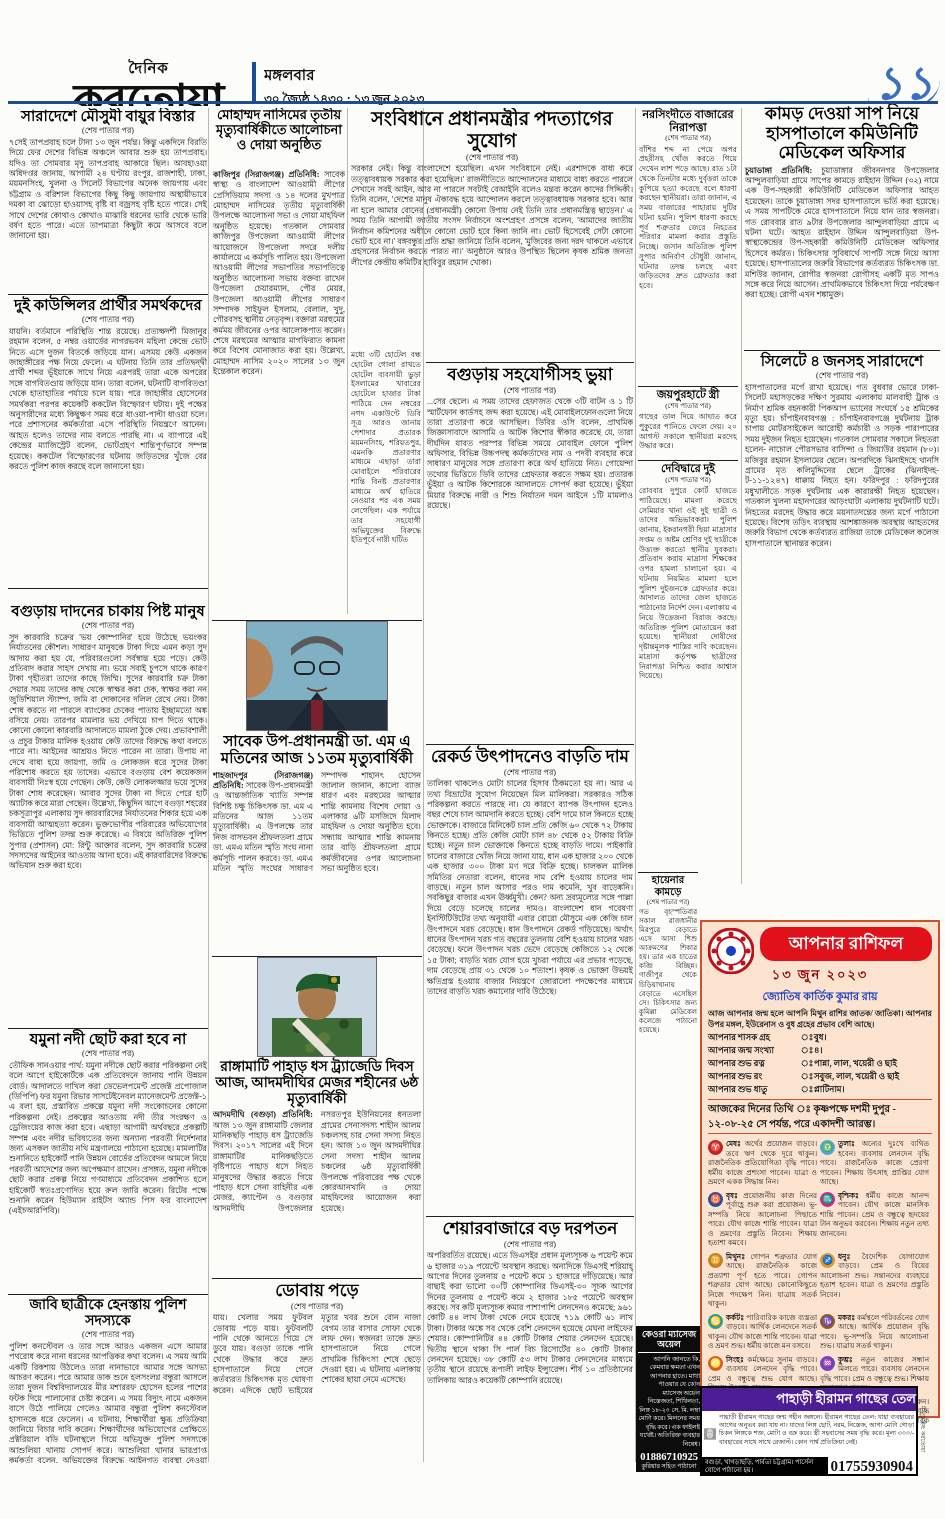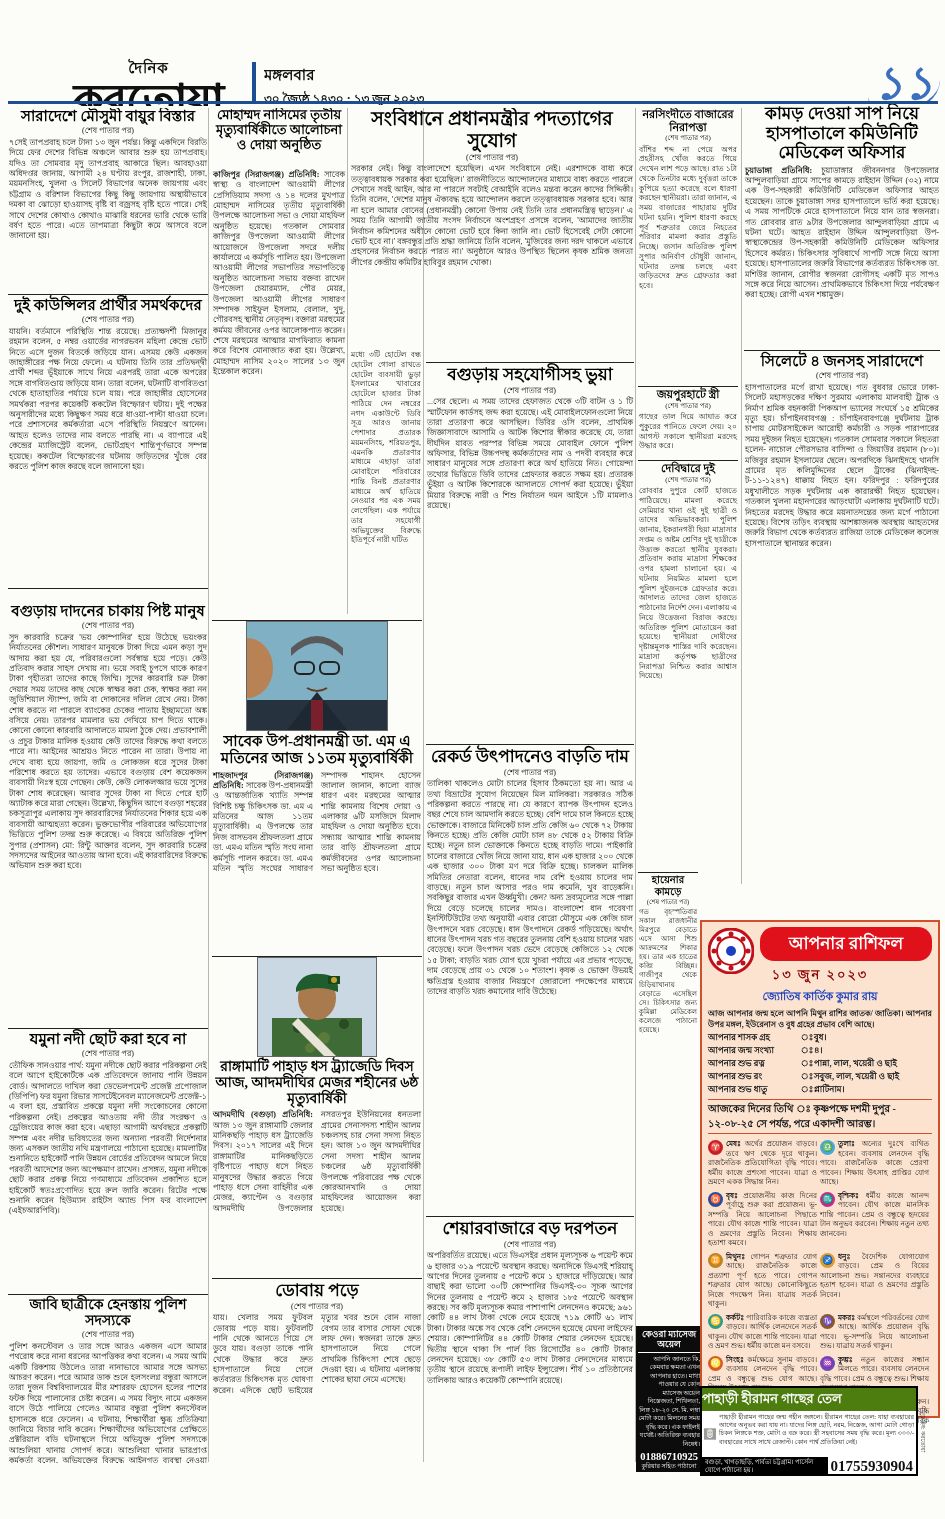--- a/index.html
+++ b/index.html
@@ -42,21 +42,21 @@
   .sicon{float:left;width:15px;height:15px;border-radius:50%;color:#fff;text-align:center;
          line-height:15px;font-size:9px;margin:1px 3px 0 0;}
   .sname{font-weight:bold;}
   
   .ad-black{position:absolute;background:#0c0c0c;color:#fff;padding:3px 2px;text-align:center;}
   .ad-black .t{font-weight:bold;font-size:9px;line-height:1.15;border-bottom:1px solid #fff;
                padding-bottom:2px;margin-bottom:2px;}
   .ad-black .l{font-size:6.3px;line-height:1.35;text-align:right;}
   .ad-black .ph{font-size:10.5px;font-weight:bold;margin-top:3px;}
   .hiramon{position:absolute;border:2px solid #000;background:#fff;}
-  .hiramon .hd{background:#4d7c0f;color:#fff;font-weight:bold;font-size:13px;text-align:left;
+  .hiramon .hd{background:#4c1d95;color:#fff;font-weight:bold;font-size:13px;text-align:right;
                padding:1px 0;}
   .hiramon .mid{display:flex;padding:2px;}
   .hiramon .txt{font-size:6.3px;line-height:1.3;text-align:justify;padding-left:3px;}
   .hiramon .ft{display:flex;align-items:stretch;}
   .hiramon .ftl{background:#000;color:#fff;font-size:6.5px;line-height:1.25;padding:1px 3px;flex:1;}
   .hiramon .ftp{font-size:15px;font-weight:bold;padding:0 3px;white-space:nowrap;align-self:center;}
   .vcred{position:absolute;writing-mode:vertical-rl;font-size:6px;color:#333;text-align:center;}
   .byline{font-weight:bold;}
 </style>
 </head>

